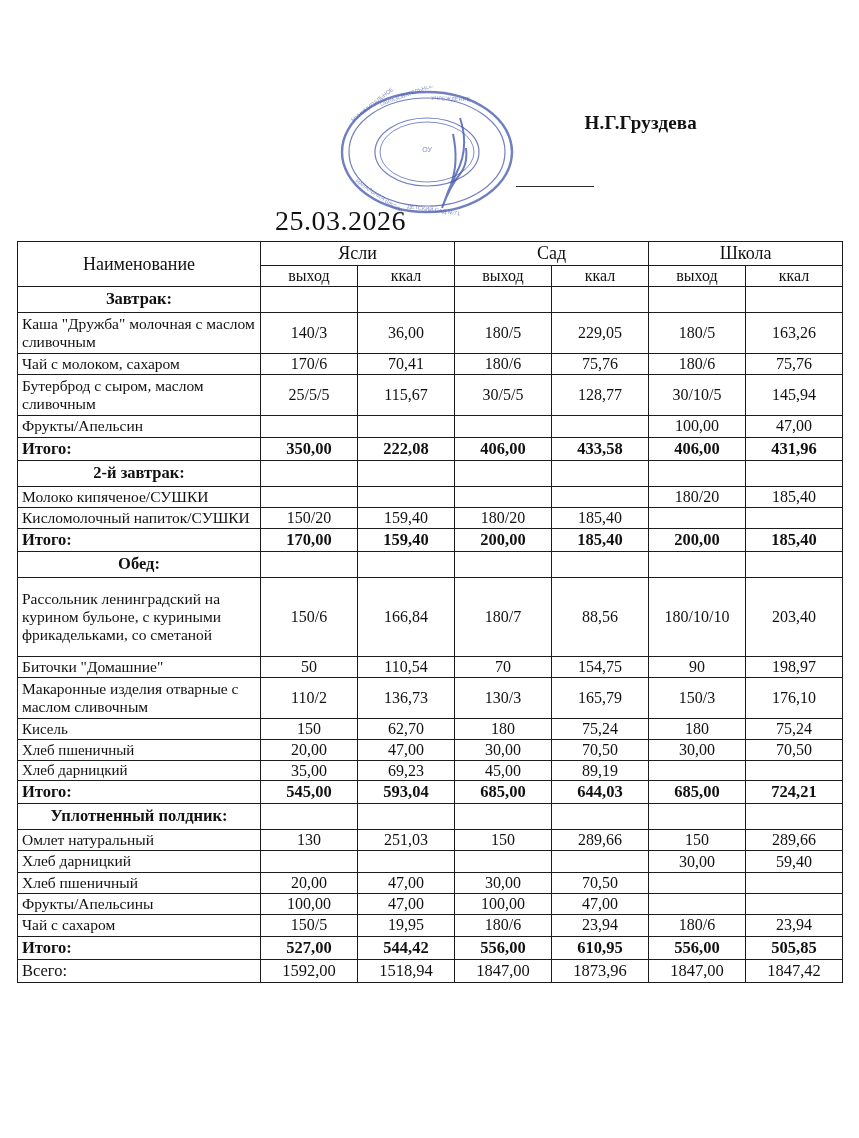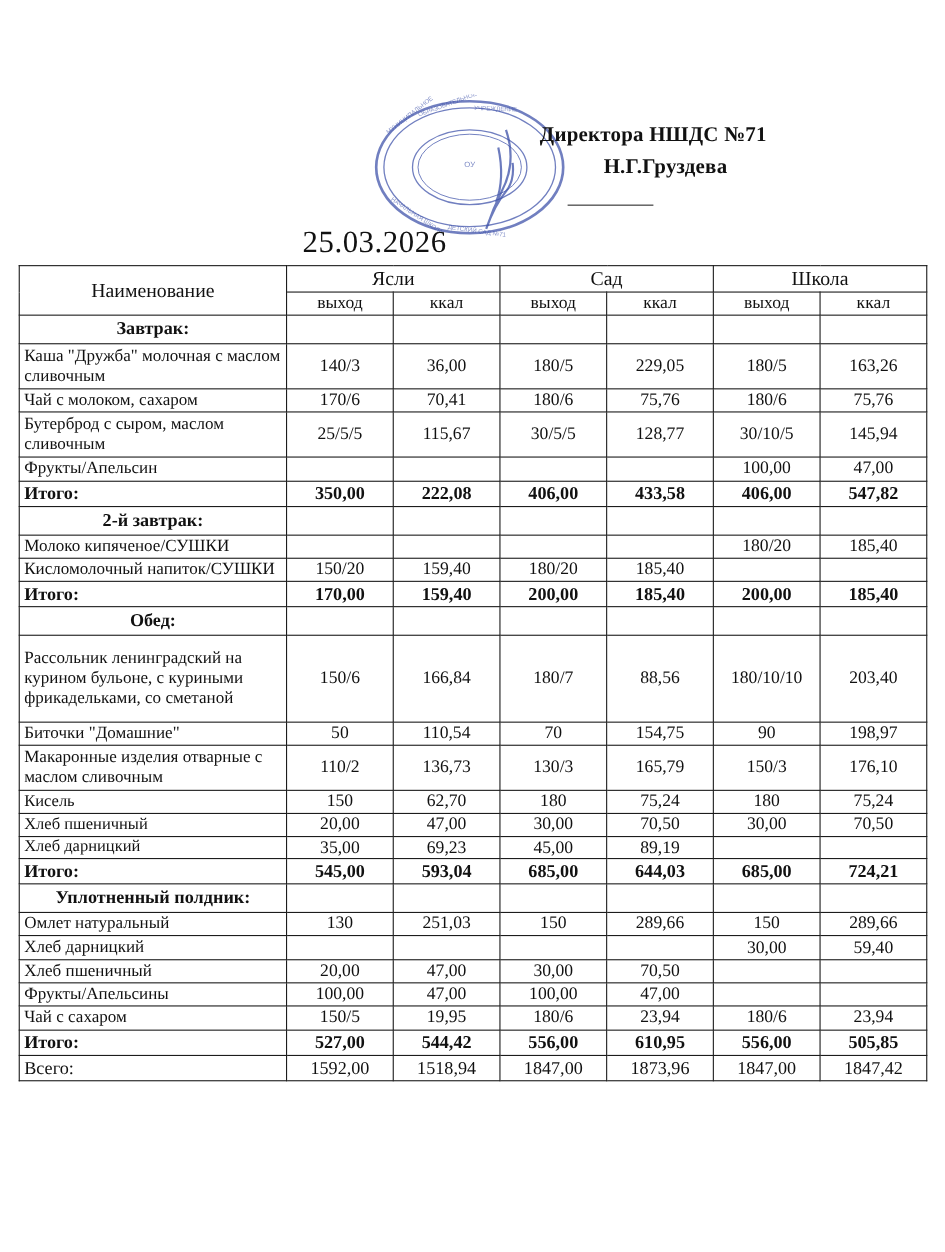--- a/index.html
+++ b/index.html
@@ -162,21 +162,20 @@
         <text x="26" y="36" transform="rotate(-38 26 36)">МУНИЦИПАЛЬНОЕ</text>
         <text x="54" y="20" transform="rotate(-20 54 20)">ОБРАЗОВАТЕЛЬНОЕ</text>
         <text x="104" y="14" transform="rotate(2 104 14)">УЧРЕЖДЕНИЕ</text>
         <text x="28" y="96" transform="rotate(34 28 96)">НАЧАЛЬНАЯ ШКОЛА</text>
         <text x="80" y="122" transform="rotate(8 80 122)">ДЕТСКИЙ САД №71</text>
       </g>
     </svg>
   </div>
 
   <div class="approval">
-    <div class="line2">Директора НШДС №71</div>
     <div class="line3">Н.Г.Груздева</div>
   </div>
   <div class="sig-line"></div>
 
   <div class="doc-date">25.03.2026</div>
 
   <table class="menu">
     <colgroup>
       <col class="c-name">
         <col class="c-num">
@@ -248,21 +247,21 @@
           <td class="num">100,00</td>
           <td class="num">47,00</td>
         </tr>
         <tr class="total">
           <td class="name" style="text-align: left;">Итого:</td>
           <td class="num">350,00</td>
           <td class="num">222,08</td>
           <td class="num">406,00</td>
           <td class="num">433,58</td>
           <td class="num">406,00</td>
-          <td class="num">547,82</td>
+          <td class="num">431,96</td>
         </tr>
         <tr class="section">
           <td>2-й завтрак:</td>
           <td class="num">&nbsp;</td>
           <td class="num">&nbsp;</td>
           <td class="num">&nbsp;</td>
           <td class="num">&nbsp;</td>
           <td class="num">&nbsp;</td>
           <td class="num">&nbsp;</td>
         </tr>

